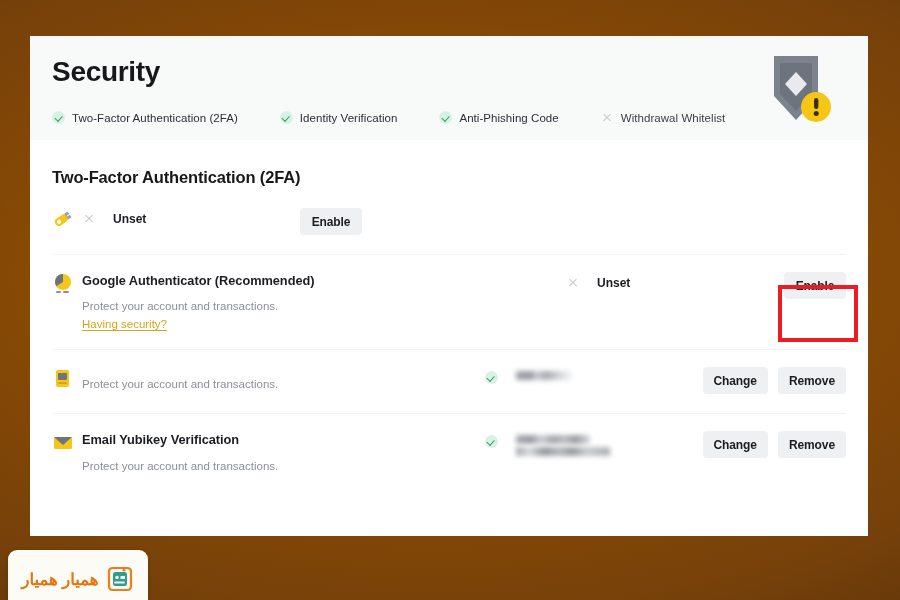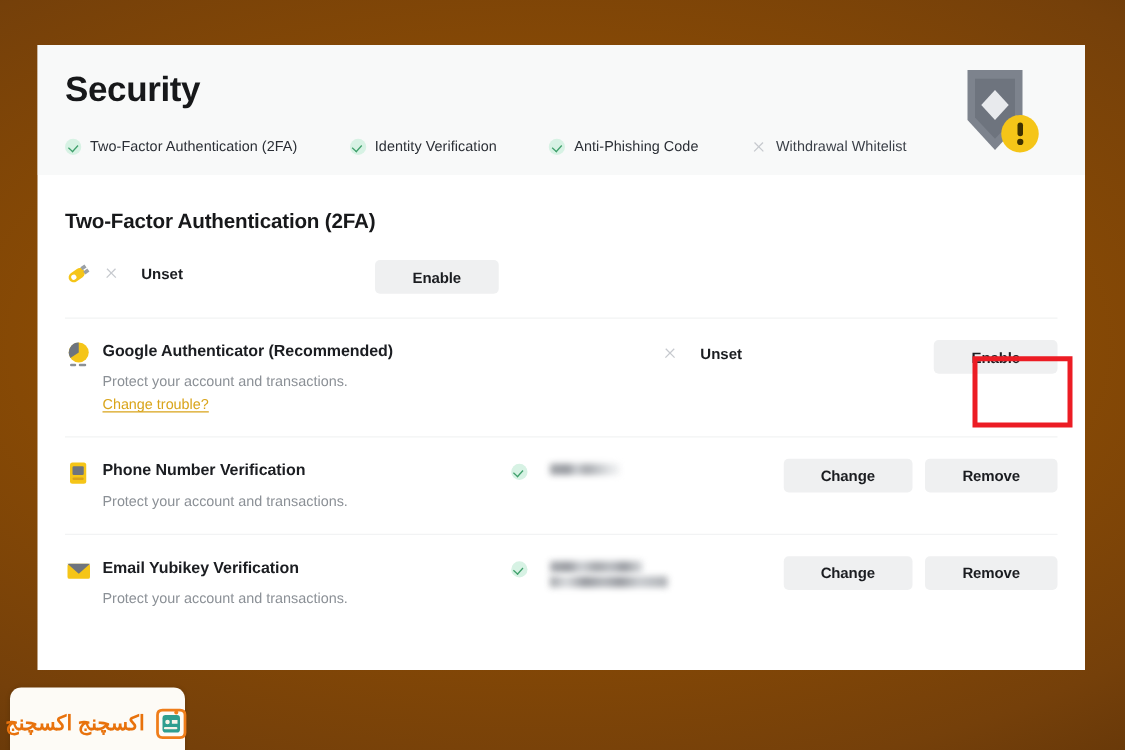--- a/index.html
+++ b/index.html
@@ -217,21 +217,21 @@
   .btn {
     background: #eff0f1;
     border: none;
     border-radius: 4px;
     font-family: "Liberation Sans", sans-serif;
     font-size: 12px;
     font-weight: bold;
     color: #1b1d21;
     height: 27px;
     min-width: 62px;
-    padding: 0 30px;
+    padding: 0 11px;
     cursor: pointer;
     letter-spacing: -0.1px;
   }
 
   
   .annot-box {
     position: absolute;
     left: 778px;
     top: 285px;
     width: 80px;
@@ -341,41 +341,40 @@
         <svg width="22" height="22" viewBox="0 0 22 22">
           <circle cx="11" cy="9" r="8" fill="#f5c518"></circle>
           <path d="M11 9 L11 1 A8 8 0 0 0 4.3 13.3 Z" fill="#6e747e"></path>
           <rect x="4" y="18" width="5" height="2" rx="1" fill="#8b9096"></rect>
           <rect x="11" y="18" width="6" height="2" rx="1" fill="#8b9096"></rect>
         </svg>
       </div>
       <div class="row-main">
         <div class="row-title">Google Authenticator (Recommended)</div>
         <div class="row-desc">Protect your account and transactions.</div>
-        <a class="row-link">Change trouble?</a>
+        <a class="row-link">Having security?</a>
       </div>
       <div class="row-status">
         <span class="ico-x"></span>
         <span class="status-text">Unset</span>
       </div>
       <div class="row-actions">
         <button class="btn">Enable</button>
       </div>
     </div>
 
     <div class="row">
       <div class="row-icon">
         <svg width="22" height="22" viewBox="0 0 22 22">
           <rect x="4" y="2" width="13" height="17" rx="2" fill="#f5c518"></rect>
           <rect x="6" y="5" width="9" height="7" rx="1" fill="#6e747e"></rect>
           <rect x="6" y="14" width="9" height="2" rx="1" fill="#d9a41a"></rect>
         </svg>
       </div>
       <div class="row-main">
-        <div class="row-title">Phone Number Verification</div>
         <div class="row-desc">Protect your account and transactions.</div>
       </div>
       <div class="row-status">
         <span class="ico-check"></span>
         <span class="redacted r1"></span>
       </div>
       <div class="row-actions">
         <button class="btn">Change</button>
         <button class="btn">Remove</button>
       </div>
@@ -404,21 +403,21 @@
         <button class="btn">Remove</button>
       </div>
     </div>
 
   </div>
 </div>
 
 <div class="annot-box"></div>
 
 <div class="watermark">
-  <span class="wm-text">اکسچنج اکسچنج</span>
+  <span class="wm-text">همیار همیار</span>
   <svg class="wm-logo" viewBox="0 0 30 30">
     <path d="M4 8 Q4 4 8 4 L22 4 Q26 4 26 8 L26 22 Q26 26 22 26 L8 26 Q4 26 4 22 Z" fill="none" stroke="#ef7d1a" stroke-width="2.2"></path>
     <rect x="8" y="8" width="14" height="14" rx="2.5" fill="#2f9e8f"></rect>
     <circle cx="12" cy="13.5" r="1.8" fill="#f7f3e8"></circle>
     <path d="M15.5 12 h4.5 v3 h-4.5 z" fill="#f7f3e8"></path>
     <path d="M10 18.5 h9" stroke="#f7f3e8" stroke-width="1.8" stroke-linecap="round"></path>
     <circle cx="19" cy="6" r="1.6" fill="#ef7d1a"></circle>
   </svg>
 </div>
 

